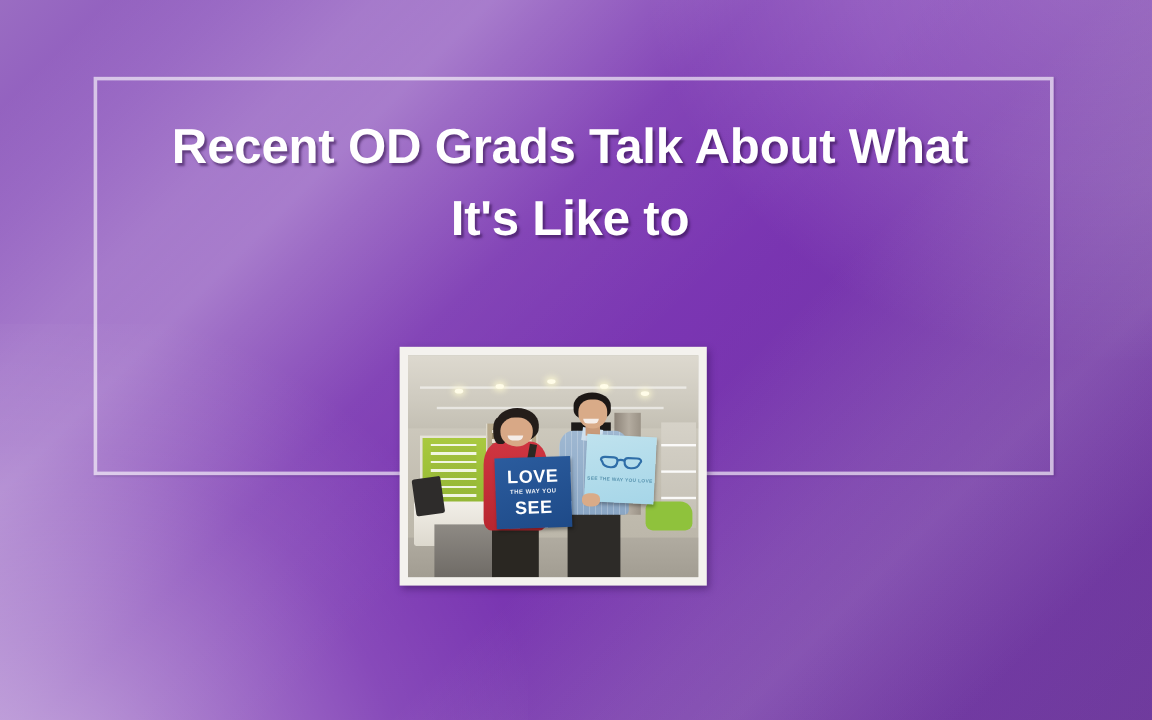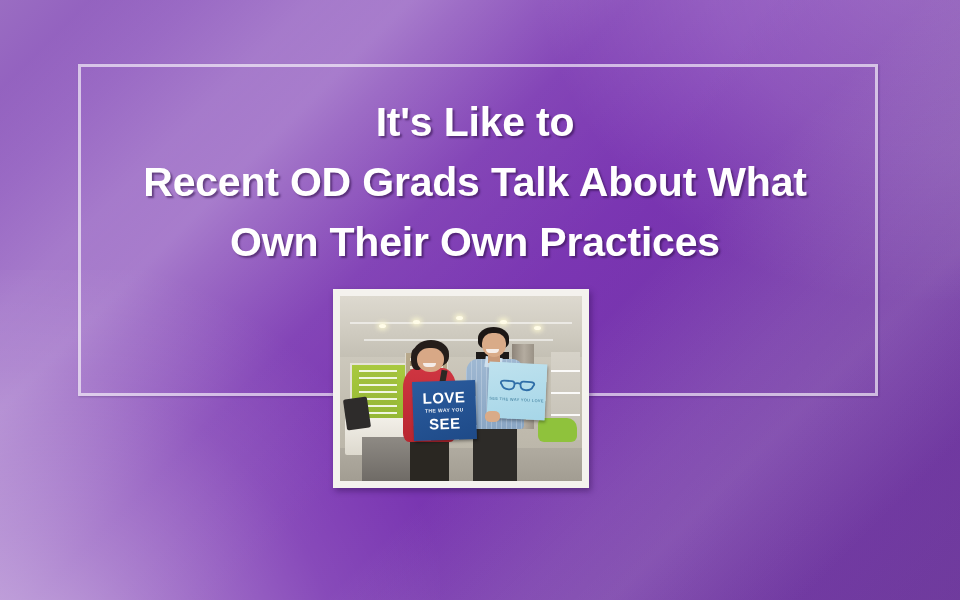--- a/index.html
+++ b/index.html
@@ -356,23 +356,22 @@
   <div class="bg-base"></div>
   <div class="bg-band-a"></div>
   <div class="bg-band-b"></div>
   <div class="bg-glow-bl"></div>
   <div class="bg-glow-tr"></div>
   <div class="bg-shade-br"></div>
 
   <div class="frame"></div>
 
   <div class="title">
+    <span class="line">Recent OD Grads Talk About What</span>
     <span class="line">It's Like to</span>
-    <span class="line">Recent OD Grads Talk About What</span>
-    <span class="line">Own Their Own Practices</span>
   </div>
 
   <div class="photo-wrap">
     <div class="photo">
 
       <div class="ph-wall"></div>
       <div class="ph-ceiling"></div>
       <div class="ph-ceil-line" style="left:4%;top:14%;width:92%;"></div>
       <div class="ph-ceil-line" style="left:10%;top:23%;width:78%;"></div>
       <div class="ph-light" style="left:16%;top:15%;"></div>

